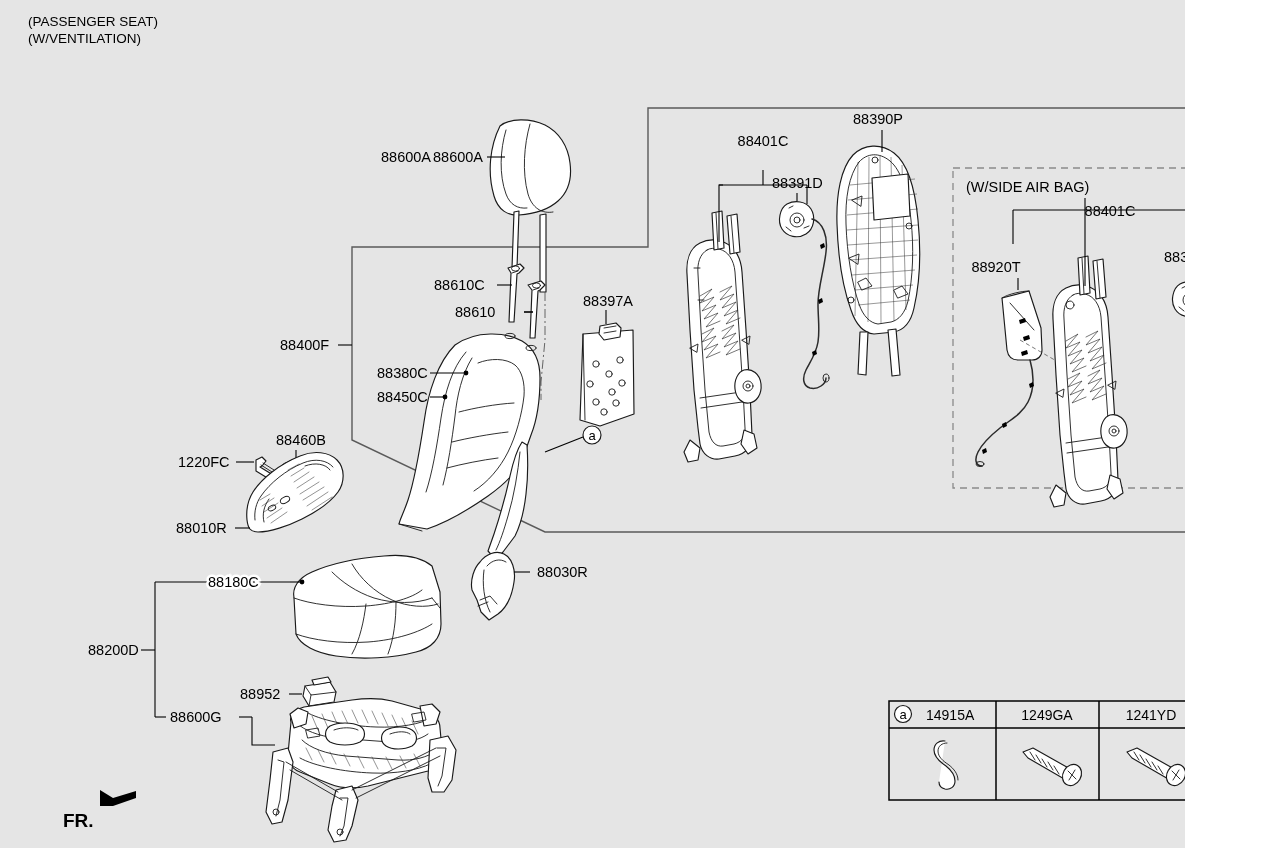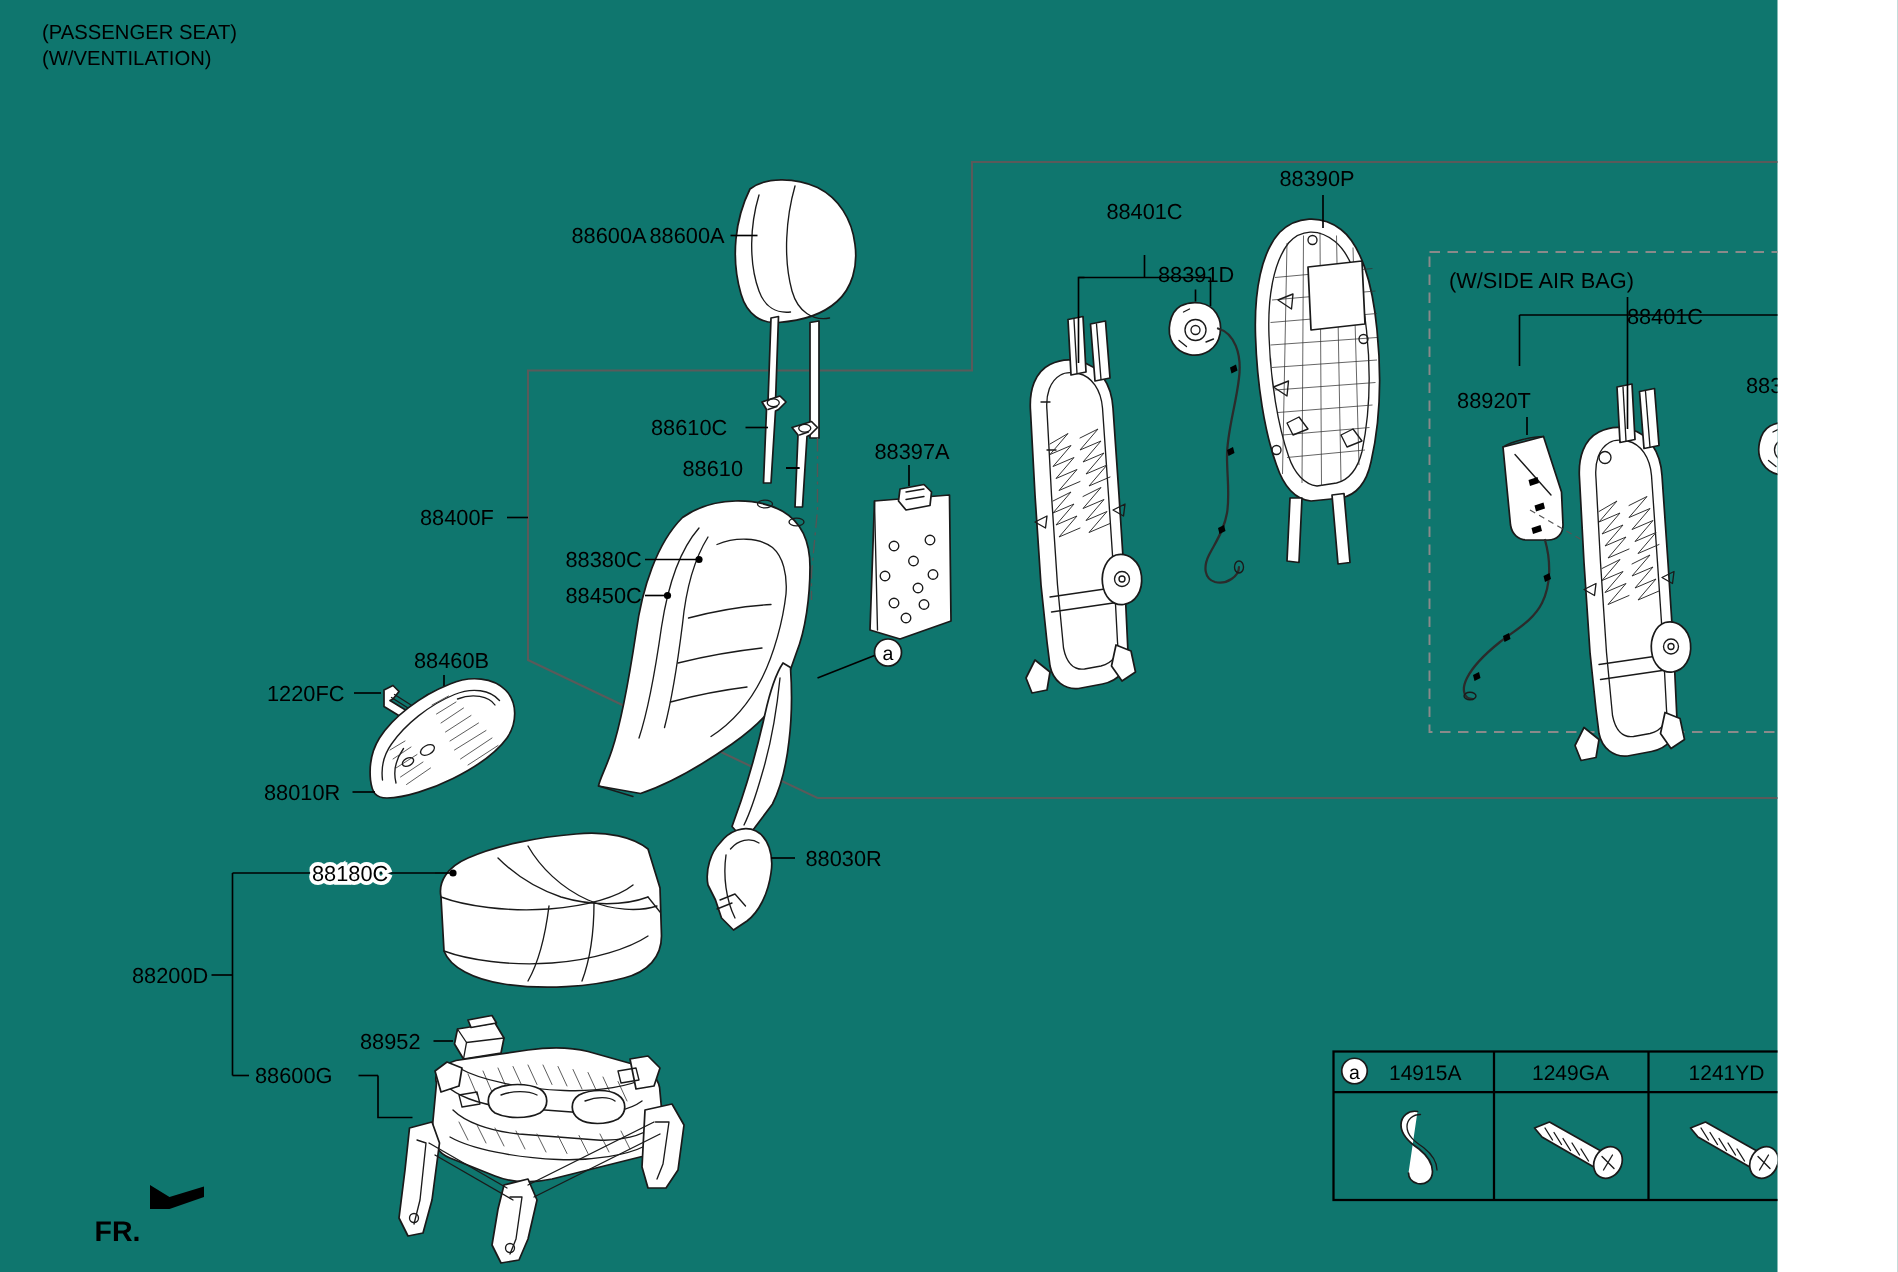--- a/index.html
+++ b/index.html
@@ -7,21 +7,21 @@
     padding: 0;
     background: #ffffff;
   }
   body {
     font-family: "Liberation Sans", sans-serif;
   }
   #canvas {
     position: relative;
     width: 1185px;
     height: 848px;
-    background: #0f766e;
+    background: #e5e5e5;
     overflow: hidden;
   }
   #svg-root {
     position: absolute;
     left: 0;
     top: 0;
     width: 1265px;
     height: 848px;
   }
   .lbl {

